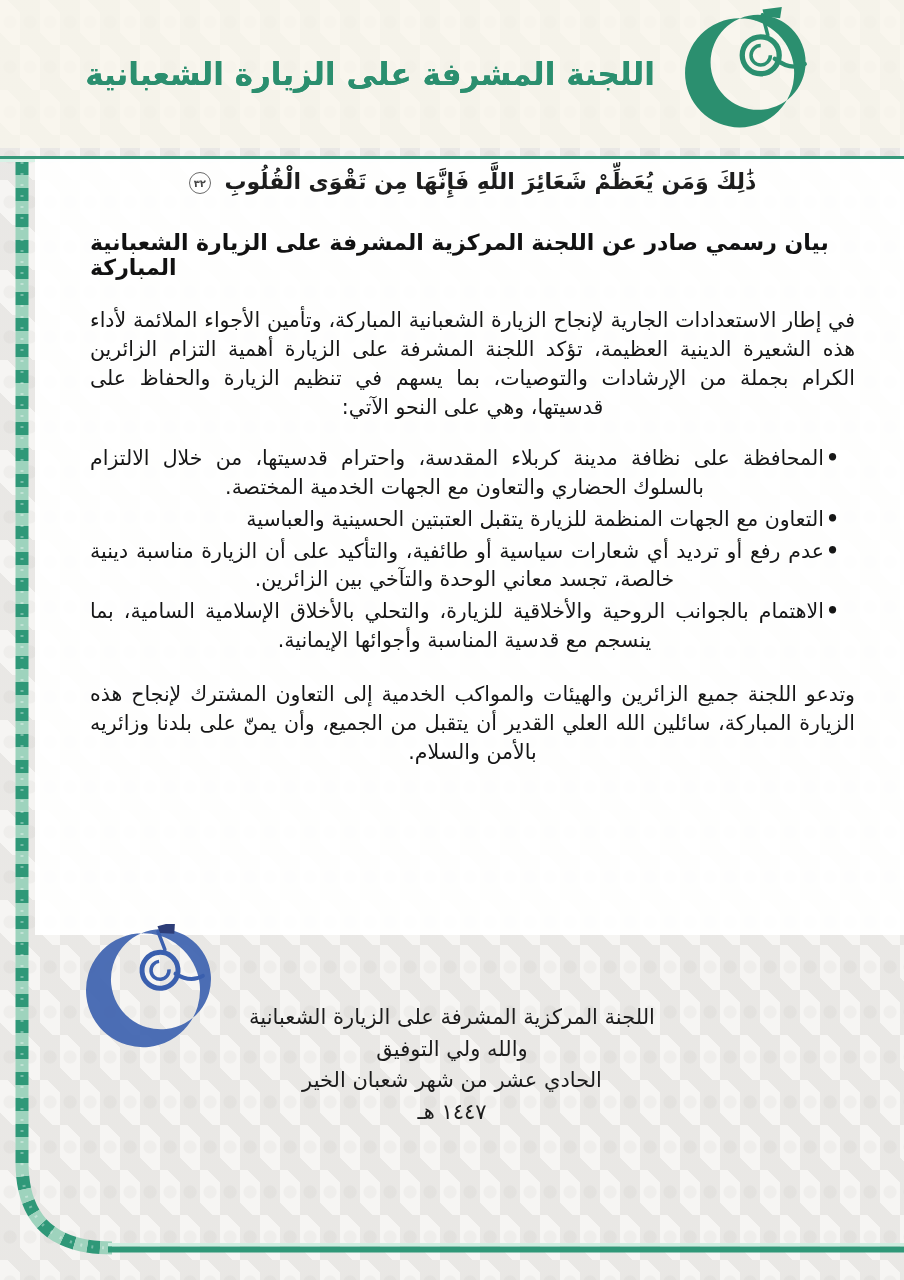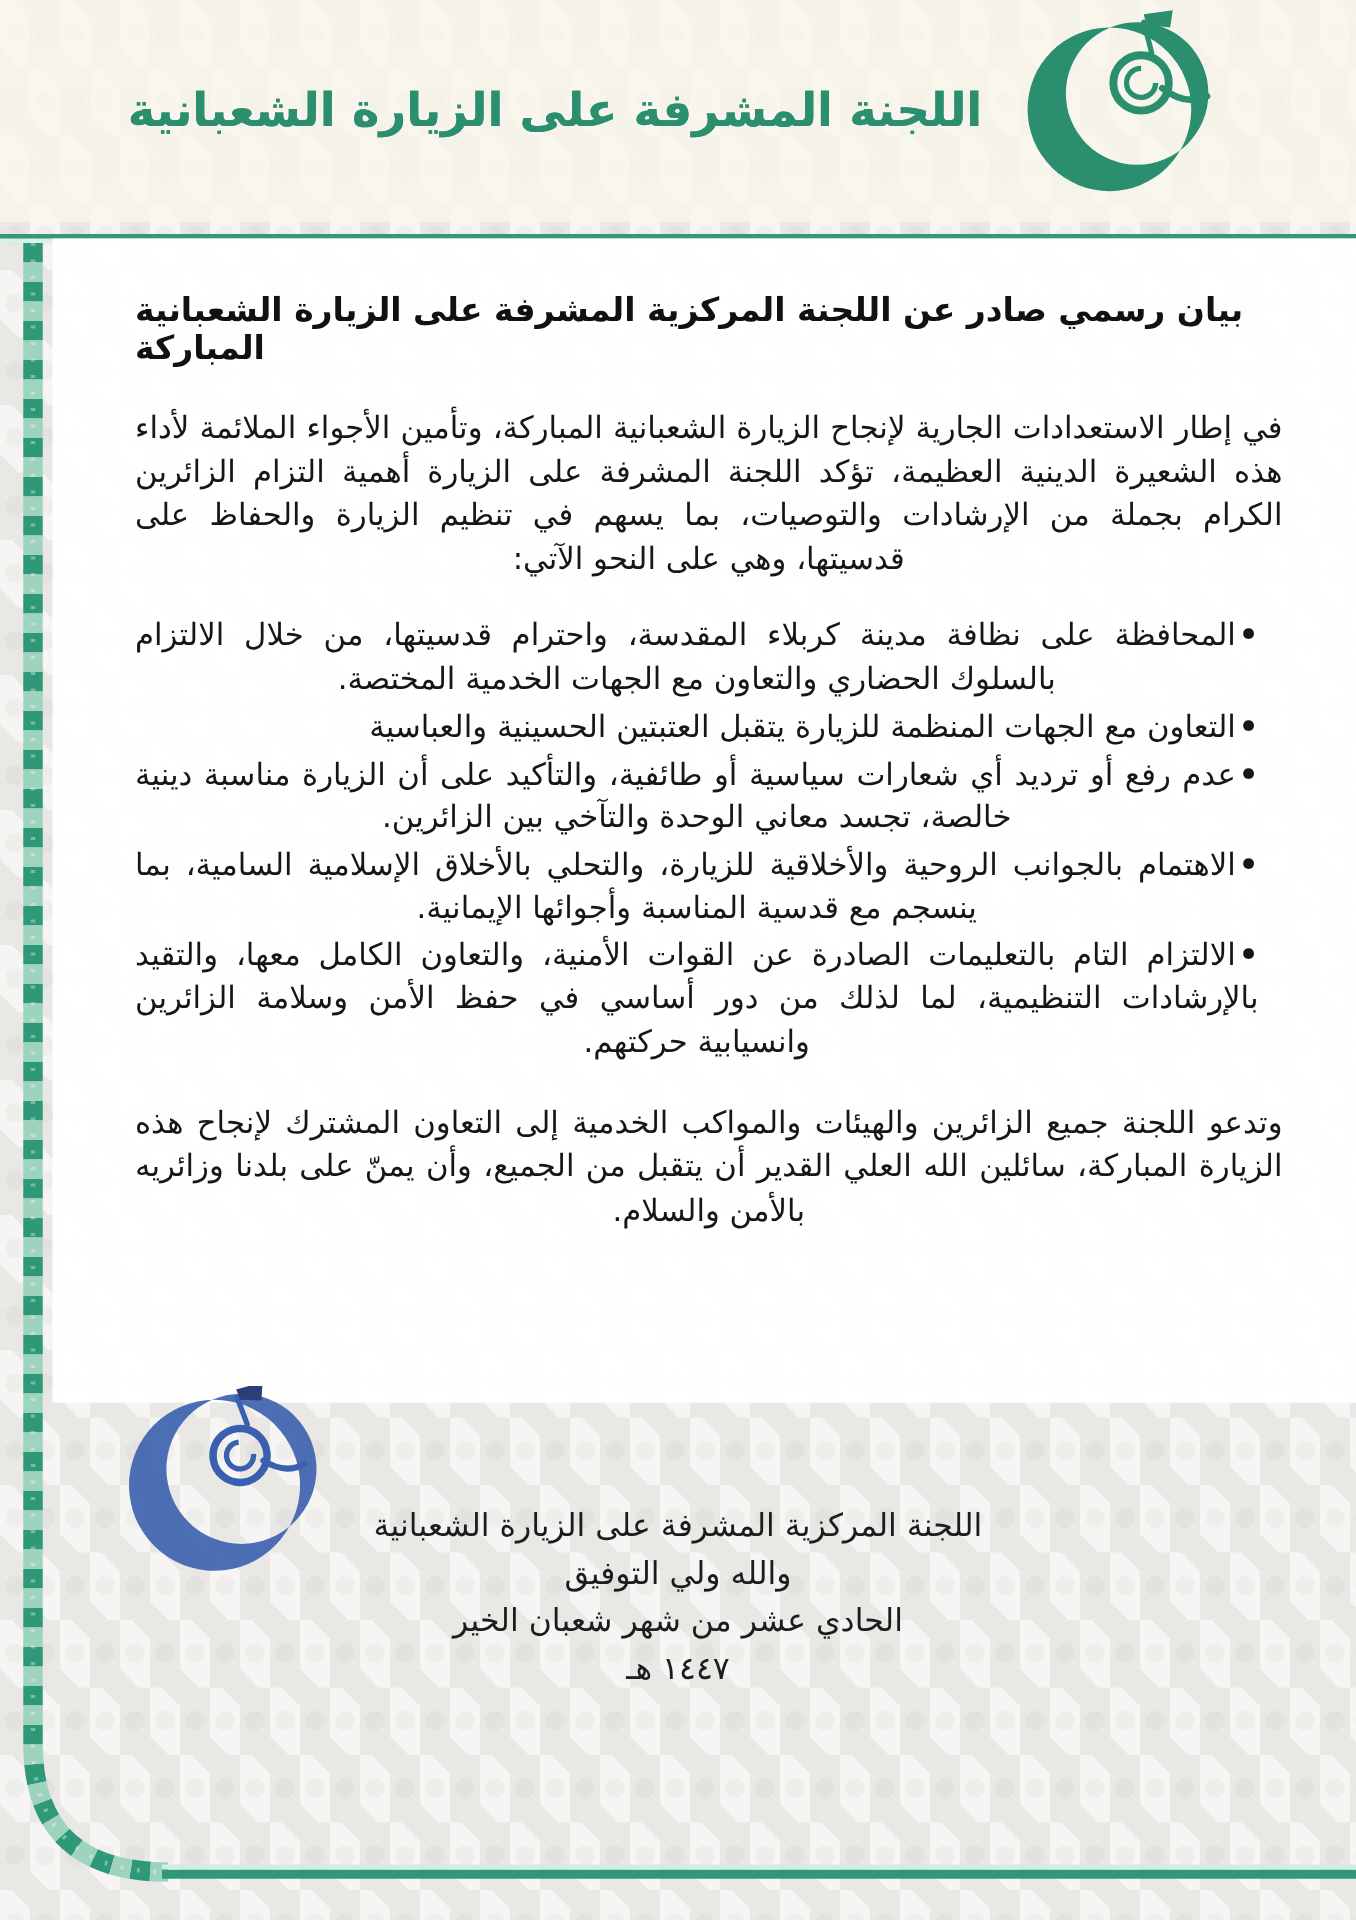--- a/index.html
+++ b/index.html
@@ -119,31 +119,34 @@
     </div>
     <div class="logo-calligraphy">اللجنة المشرفة على الزيارة الشعبانية</div>
   </div>
 
   <div class="green-rule"></div>
 
   <div class="sheet"></div>
 
   <div class="doc">
 
+    <div class="verse-line">
+      <span>ذَٰلِكَ وَمَن يُعَظِّمْ شَعَائِرَ اللَّهِ فَإِنَّهَا مِن تَقْوَى الْقُلُوبِ</span>
+      <span class="ayah-medallion">٣٢</span>
+    </div>
 
     <h1 class="statement-title">بيان رسمي صادر عن اللجنة المركزية المشرفة على الزيارة الشعبانية المباركة</h1>
 
     <p class="para">في إطار الاستعدادات الجارية لإنجاح الزيارة الشعبانية المباركة، وتأمين الأجواء الملائمة لأداء هذه الشعيرة الدينية العظيمة، تؤكد اللجنة المشرفة على الزيارة أهمية التزام الزائرين الكرام بجملة من الإرشادات والتوصيات، بما يسهم في تنظيم الزيارة والحفاظ على قدسيتها، وهي على النحو الآتي:</p>
 
     <ul class="bullets">
       <li>المحافظة على نظافة مدينة كربلاء المقدسة، واحترام قدسيتها، من خلال الالتزام بالسلوك الحضاري والتعاون مع الجهات الخدمية المختصة.</li>
       <li class="single-line">التعاون مع الجهات المنظمة للزيارة يتقبل العتبتين الحسينية والعباسية</li>
       <li>عدم رفع أو ترديد أي شعارات سياسية أو طائفية، والتأكيد على أن الزيارة مناسبة دينية خالصة، تجسد معاني الوحدة والتآخي بين الزائرين.</li>
       <li>الاهتمام بالجوانب الروحية والأخلاقية للزيارة، والتحلي بالأخلاق الإسلامية السامية، بما ينسجم مع قدسية المناسبة وأجوائها الإيمانية.</li>
-      <li>الالتزام التام بالتعليمات الصادرة عن القوات الأمنية، والتعاون الكامل معها، والتقيد بالإرشادات التنظيمية، لما لذلك من دور أساسي في حفظ الأمن وسلامة الزائرين وانسيابية حركتهم.</li>
     </ul>
 
     <p class="para closing">وتدعو اللجنة جميع الزائرين والهيئات والمواكب الخدمية إلى التعاون المشترك لإنجاح هذه الزيارة المباركة، سائلين الله العلي القدير أن يتقبل من الجميع، وأن يمنّ على بلدنا وزائريه بالأمن والسلام.</p>
   </div>
 
   <svg class="stamp" width="178" height="150" viewBox="0 0 178 150" aria-hidden="true">
     <g transform="rotate(-6 89 75)">
       <path fill-rule="evenodd" fill="#3a5fae" fill-opacity="0.9" d="M78 8 a57 57 0 1 0 0 114 a57 57 0 1 0 0 -114 Z
            M97 6 a50 50 0 1 1 0 100 a50 50 0 1 1 0 -100 Z"></path>
       <g fill="none" stroke="#3a5fae">

